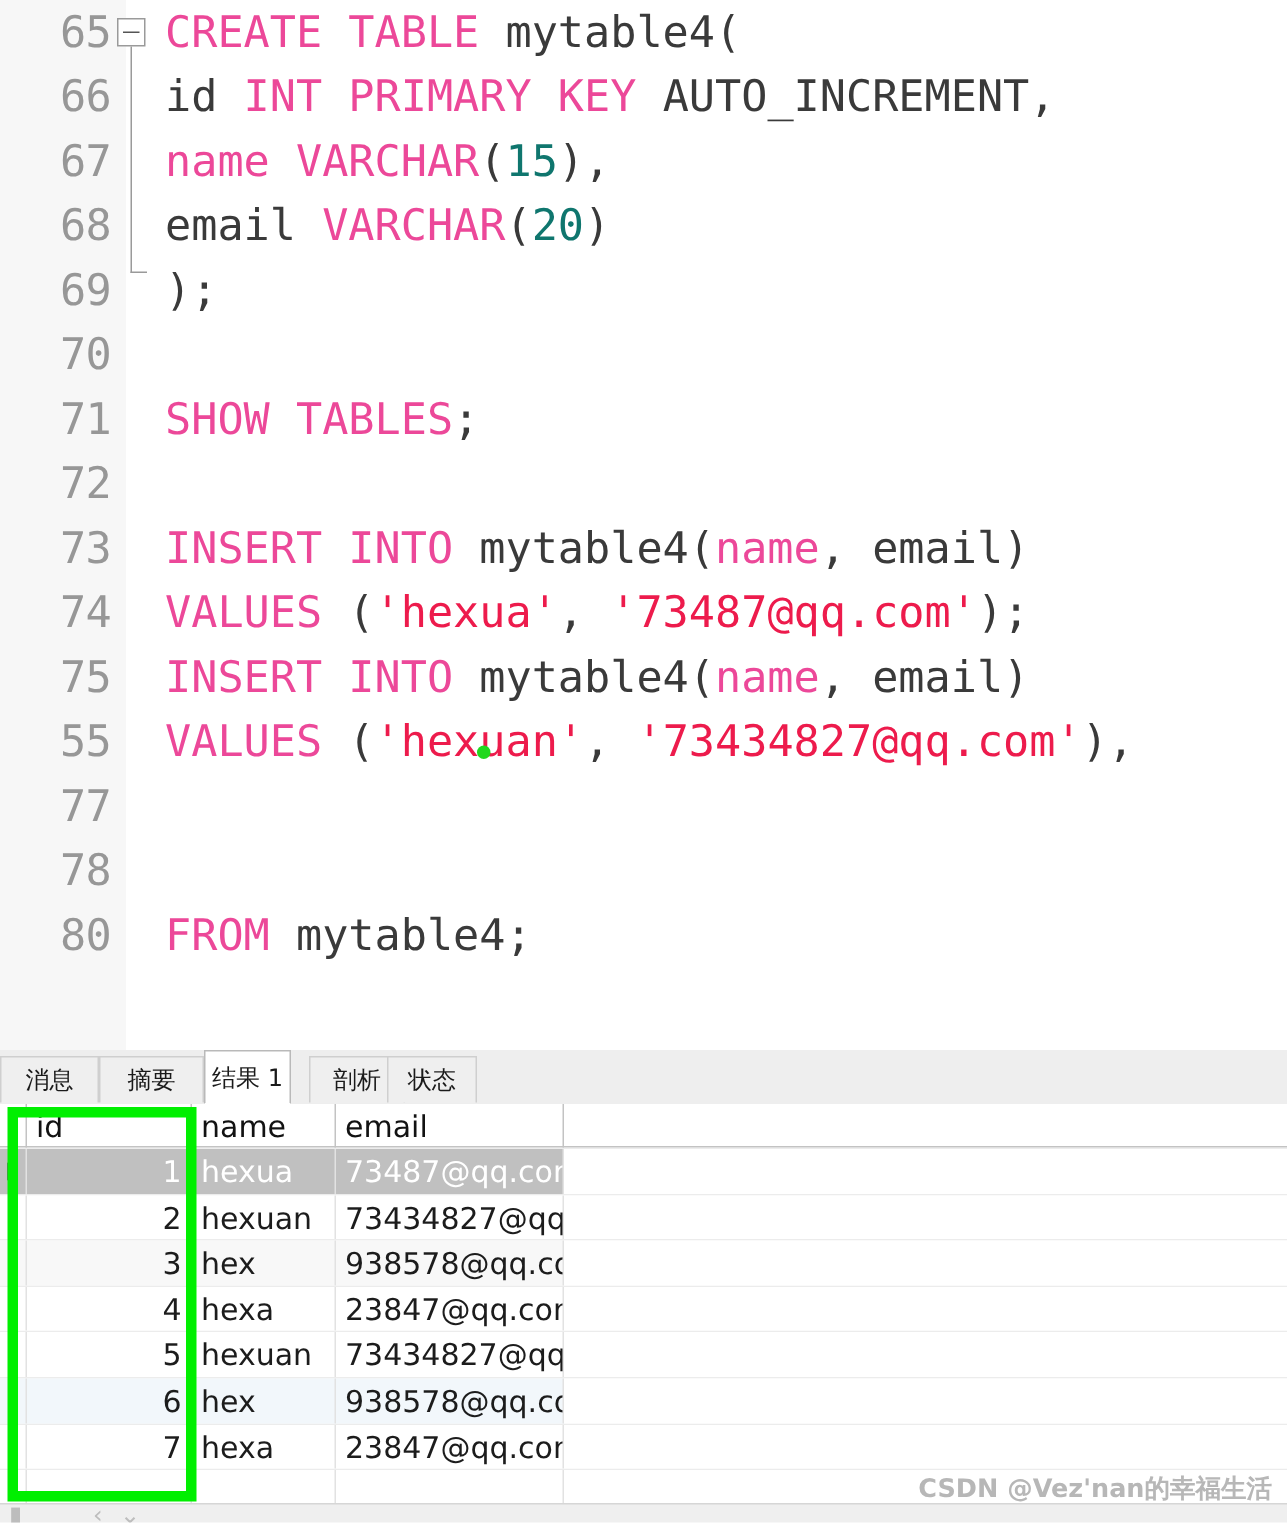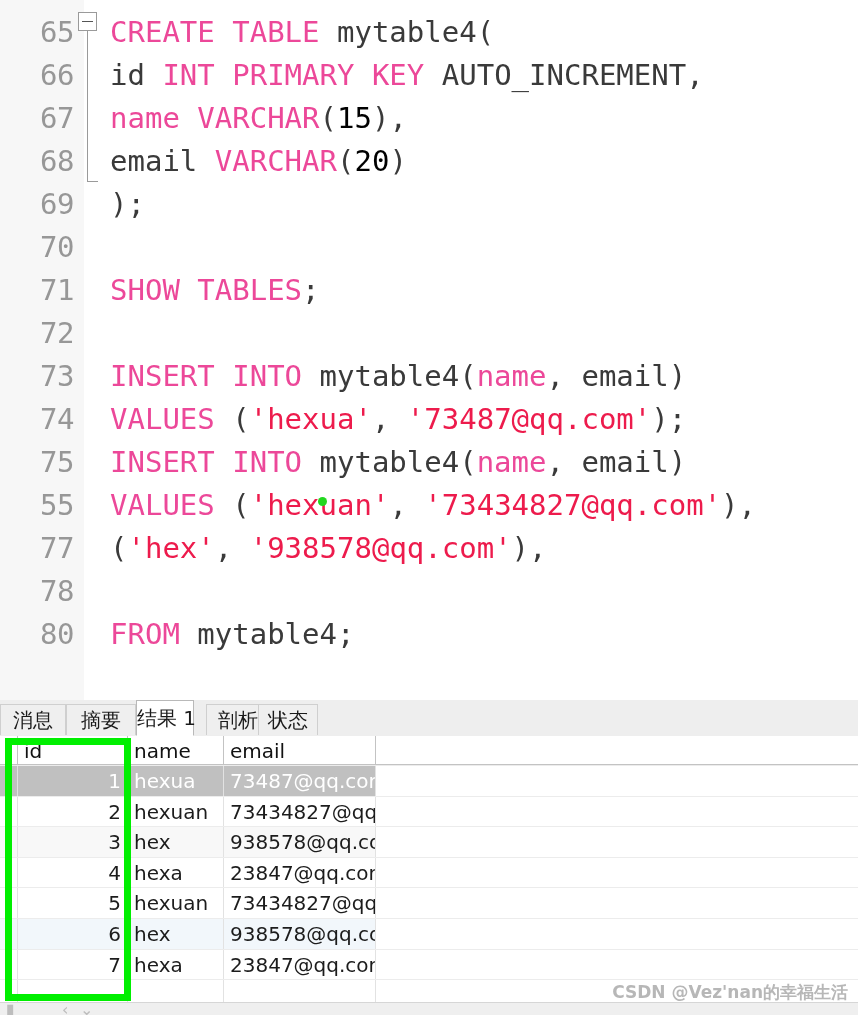--- a/index.html
+++ b/index.html
@@ -30,21 +30,21 @@
   #gutter-bg {
     position: absolute;
     left: 0; top: 0;
     width: 84px;
     height: 700px;
     background: #f7f7f7;
   }
 
   #code-lines {
     position: absolute;
-    left: 0; top: 11px;
+    left: 0; top: 0;
     width: 720px;
   }
 
   .code-line {
     position: relative;
     height: 43px;
     line-height: 43px;
     white-space: pre;
     font-family: "DejaVu Sans Mono", monospace;
     font-size: 29px;
@@ -62,21 +62,21 @@
   }
 
   .code-text {
     position: absolute;
     left: 110px; top: 0;
     white-space: pre;
     color: #2b2b2b;
   }
 
   .kw  { color: #ec4899; }
-  .num { color: #000000; }
+  .num { color: #0f766e; }
   .str { color: #ed1b4c; }
   .pln { color: #3a3a3a; }
 
   
   #fold-box {
     position: absolute;
     left: 78px;
     top: 12px;
     width: 19px;
     height: 19px;
@@ -141,21 +141,21 @@
   .tab {
     position: absolute;
     top: 4px;
     height: 31px;
     box-sizing: border-box;
     background: #efefef;
     border: 1px solid #cfcfcf;
     border-bottom: none;
     color: #1a1a1a;
     font-family: "DejaVu Sans", sans-serif;
-    font-size: 20px;
+    font-size: 16px;
     line-height: 30px;
     text-align: center;
     white-space: nowrap;
   }
 
   .tab.active {
     top: 0;
     height: 36px;
     line-height: 35px;
     background: #ffffff;
@@ -297,21 +297,21 @@
         <div class="code-line"><div class="ln">67</div><div class="code-text"><span class="kw">name </span><span class="kw">VARCHAR</span><span class="pln">(</span><span class="num">15</span><span class="pln">),</span></div></div>
         <div class="code-line"><div class="ln">68</div><div class="code-text"><span class="pln">email </span><span class="kw">VARCHAR</span><span class="pln">(</span><span class="num">20</span><span class="pln">)</span></div></div>
         <div class="code-line"><div class="ln">69</div><div class="code-text"><span class="pln">);</span></div></div>
         <div class="code-line"><div class="ln">70</div><div class="code-text"><span class="pln"></span></div></div>
         <div class="code-line"><div class="ln">71</div><div class="code-text"><span class="kw">SHOW TABLES</span><span class="pln">;</span></div></div>
         <div class="code-line"><div class="ln">72</div><div class="code-text"><span class="pln"></span></div></div>
         <div class="code-line"><div class="ln">73</div><div class="code-text"><span class="kw">INSERT INTO </span><span class="pln">mytable4(</span><span class="kw">name</span><span class="pln">, </span><span class="pln">email</span><span class="pln">)</span></div></div>
         <div class="code-line"><div class="ln">74</div><div class="code-text"><span class="kw">VALUES </span><span class="pln">(</span><span class="str">'hexua'</span><span class="pln">, </span><span class="str">'73487@qq.com'</span><span class="pln">);</span></div></div>
         <div class="code-line"><div class="ln">75</div><div class="code-text"><span class="kw">INSERT INTO </span><span class="pln">mytable4(</span><span class="kw">name</span><span class="pln">, </span><span class="pln">email</span><span class="pln">)</span></div></div>
         <div class="code-line"><div class="ln">55</div><div class="code-text"><span class="kw">VALUES </span><span class="pln">(</span><span class="str">'hexuan'</span><span class="pln">, </span><span class="str">'73434827@qq.com'</span><span class="pln">),</span></div></div>
-        <div class="code-line"><div class="ln">77</div><div class="code-text"><span class="pln">(</span><span class="str">'hex'</span><span class="pln">, </span><span class="str">'938578@qq.com'</span><span class="pln">),</span></div></div>
+        <div class="code-line"><div class="ln">77</div></div>
         <div class="code-line"><div class="ln">78</div></div>
         <div class="code-line"><div class="ln">80</div><div class="code-text"><span class="kw">FROM </span><span class="pln">mytable4;</span></div></div>
       </div>
 
     <div id="fold-box"></div>
     <div id="fold-line"></div>
     <div id="fold-foot"></div>
 
     <div id="green-dot" style="background: rgb(34, 216, 31);"></div>
   </div>

